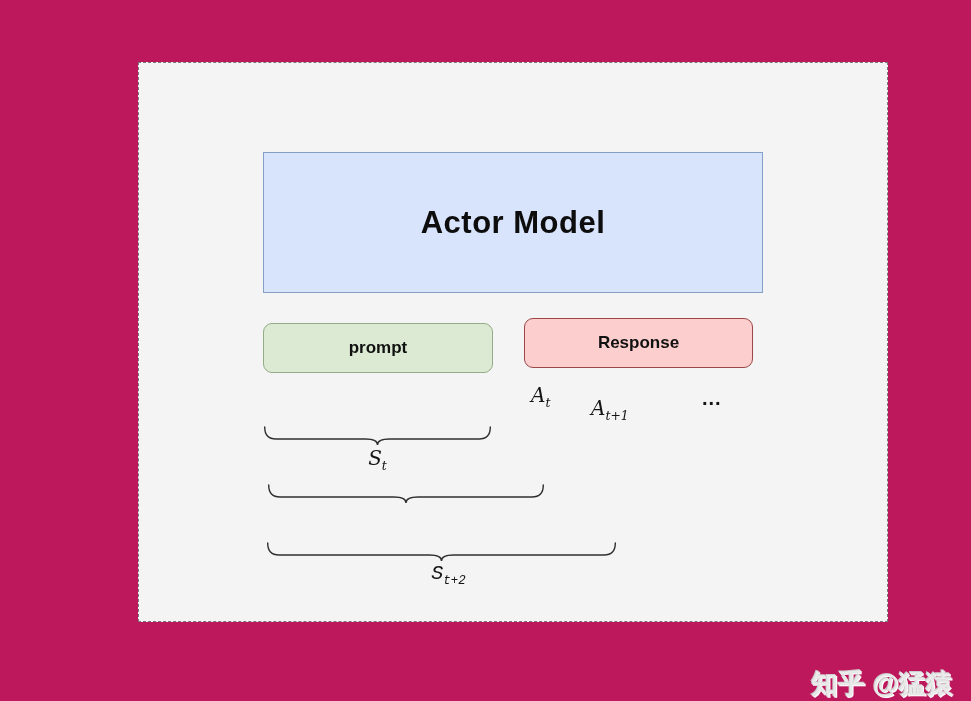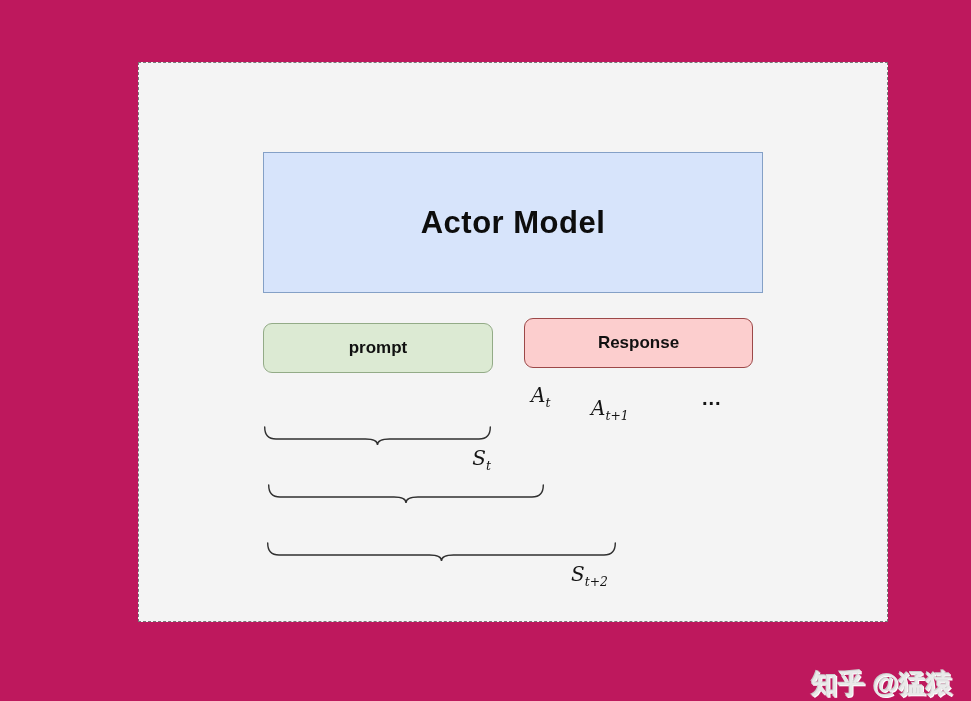--- a/index.html
+++ b/index.html
@@ -102,25 +102,25 @@
   .brace path {
     fill: none;
     stroke: #2f2f2f;
     stroke-width: 1.4;
     stroke-linecap: round;
   }
   .brace-1 { left: 125px; top: 363px; }  
   .brace-2 { left: 129px; top: 421px; }  
   .brace-3 { left: 128px; top: 479px; }  
   .brace-label {
-    text-align: right;
+    text-align: center;
   }
   .s-t  { left: 125px; top: 383px; width: 227px; }  
   .s-t1 { left: 129px; top: 441px; width: 276px; }
-  .s-t2 { left: 120px; top: 499px; width: 349px; }
+  .s-t2 { left: 135px; top: 499px; width: 349px; font-family: Liberation Mono, monospace; }
   .watermark {
     position: absolute;
     right: 8px;
     bottom: 3px;
     text-align: center;
     line-height: 1.05;
     user-select: none;
     margin-top: 44px;
   }
   .wm-line1 {

